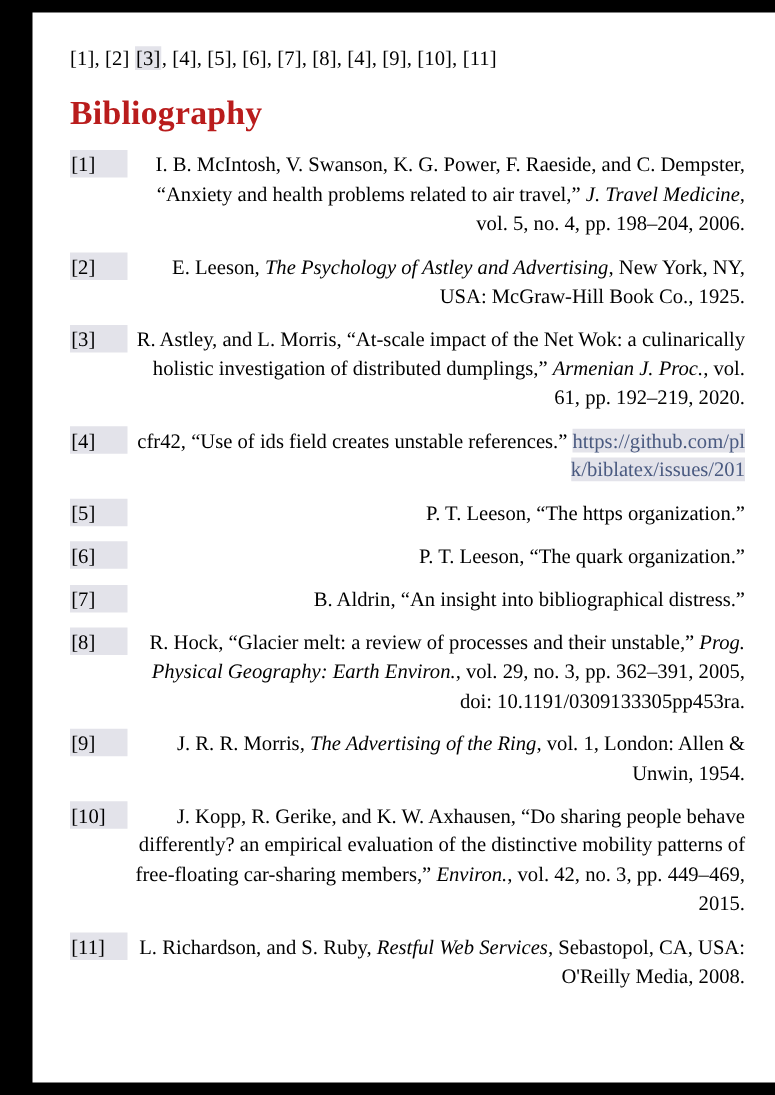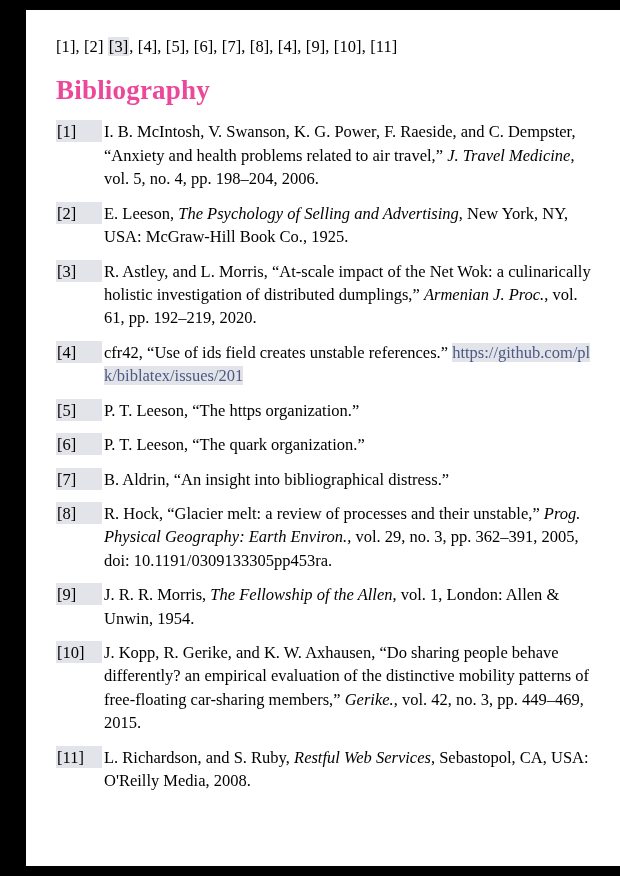--- a/index.html
+++ b/index.html
@@ -36,21 +36,21 @@
   .citeline .cite-hl {
     background: #e3e3ea;
     padding: 0 1px;
   }
   h1.biblio-title {
     font-family: "Liberation Serif", serif;
     font-size: 27px;
     font-weight: bold;
     margin: 0 0 14px 0;
     letter-spacing: 0.2px;
-    color: #ec4899;
+    color: #b91c1c;
   }
   .entry {
     display: flex;
     align-items: flex-start;
     margin-bottom: 11px;
   }
   .entry .label {
     flex: 0 0 auto;
     width: 46px;
     font-size: 16.5px;
@@ -61,21 +61,21 @@
     padding: 0 1px;
     box-sizing: border-box;
     margin-right: 2px;
     height: 22px;
   }
   .entry .body {
     flex: 1 1 auto;
     font-size: 16.5px;
     line-height: 1.42;
     color: #000;
-    text-align: left;
+    text-align: right;
   }
   .entry .body i {
     font-style: italic;
   }
   .url {
     background: #e3e3ea;
     color: #4a5a80;
     word-break: break-all;
   }
 </style>
@@ -85,21 +85,21 @@
 <div class="page">
   <p class="citeline"><span class="cite">[1]</span>, <span class="cite">[2]</span> <span class="cite cite-hl">[3]</span>, <span class="cite">[4]</span>, <span class="cite">[5]</span>, <span class="cite">[6]</span>, <span class="cite">[7]</span>, <span class="cite">[8]</span>, <span class="cite">[4]</span>, <span class="cite">[9]</span>, <span class="cite">[10]</span>, <span class="cite">[11]</span></p>
   <h1 class="biblio-title">Bibliography</h1>
   <div>
       <div class="entry">
         <div class="label">[1]</div>
         <div class="body"><span>I. B. McIntosh, V. Swanson, K. G. Power, F. Raeside, and C. Dempster, “Anxiety and health problems related to air travel,” </span><i>J. Travel Medicine</i><span>, vol. 5, no. 4, pp. 198–204, 2006.</span></div>
       </div>
       <div class="entry">
         <div class="label">[2]</div>
-        <div class="body"><span>E. Leeson, </span><i>The Psychology of Selling and Advertising</i><span>, New York, NY, USA: McGraw-Hill Book Co., 1925.</span></div>
+        <div class="body"><span>E. Leeson, </span><i>The Psychology of Astley and Advertising</i><span>, New York, NY, USA: McGraw-Hill Book Co., 1925.</span></div>
       </div>
       <div class="entry">
         <div class="label">[3]</div>
         <div class="body"><span>R. Astley, and L. Morris, “At-scale impact of the Net Wok: a culinarically holistic investigation of distributed dumplings,” </span><i>Armenian J. Proc.</i><span>, vol. 61, pp. 192–219, 2020.</span></div>
       </div>
       <div class="entry">
         <div class="label">[4]</div>
         <div class="body"><span>cfr42, “Use of ids field creates unstable references.” </span><span class="url">https://github.com/plk/biblatex/issues/201</span></div>
       </div>
       <div class="entry">
@@ -113,24 +113,24 @@
       <div class="entry">
         <div class="label">[7]</div>
         <div class="body"><span>B. Aldrin, “An insight into bibliographical distress.”</span></div>
       </div>
       <div class="entry">
         <div class="label">[8]</div>
         <div class="body"><span>R. Hock, “Glacier melt: a review of processes and their unstable,” </span><i>Prog. Physical Geography: Earth Environ.</i><span>, vol. 29, no. 3, pp. 362–391, 2005, doi: 10.1191/0309133305pp453ra.</span></div>
       </div>
       <div class="entry">
         <div class="label">[9]</div>
-        <div class="body"><span>J. R. R. Morris, </span><i>The Fellowship of the Allen</i><span>, vol. 1, London: Allen &amp; Unwin, 1954.</span></div>
+        <div class="body"><span>J. R. R. Morris, </span><i>The Advertising of the Ring</i><span>, vol. 1, London: Allen &amp; Unwin, 1954.</span></div>
       </div>
       <div class="entry">
         <div class="label">[10]</div>
-        <div class="body"><span>J. Kopp, R. Gerike, and K. W. Axhausen, “Do sharing people behave differently? an empirical evaluation of the distinctive mobility patterns of free-floating car-sharing members,” </span><i>Gerike.</i><span>, vol. 42, no. 3, pp. 449–469, 2015.</span></div>
+        <div class="body"><span>J. Kopp, R. Gerike, and K. W. Axhausen, “Do sharing people behave differently? an empirical evaluation of the distinctive mobility patterns of free-floating car-sharing members,” </span><i>Environ.</i><span>, vol. 42, no. 3, pp. 449–469, 2015.</span></div>
       </div>
       <div class="entry">
         <div class="label">[11]</div>
         <div class="body"><span>L. Richardson, and S. Ruby, </span><i>Restful Web Services</i><span>, Sebastopol, CA, USA: O'Reilly Media, 2008.</span></div>
       </div>
     </div>
 </div>
 
 </body></html>

